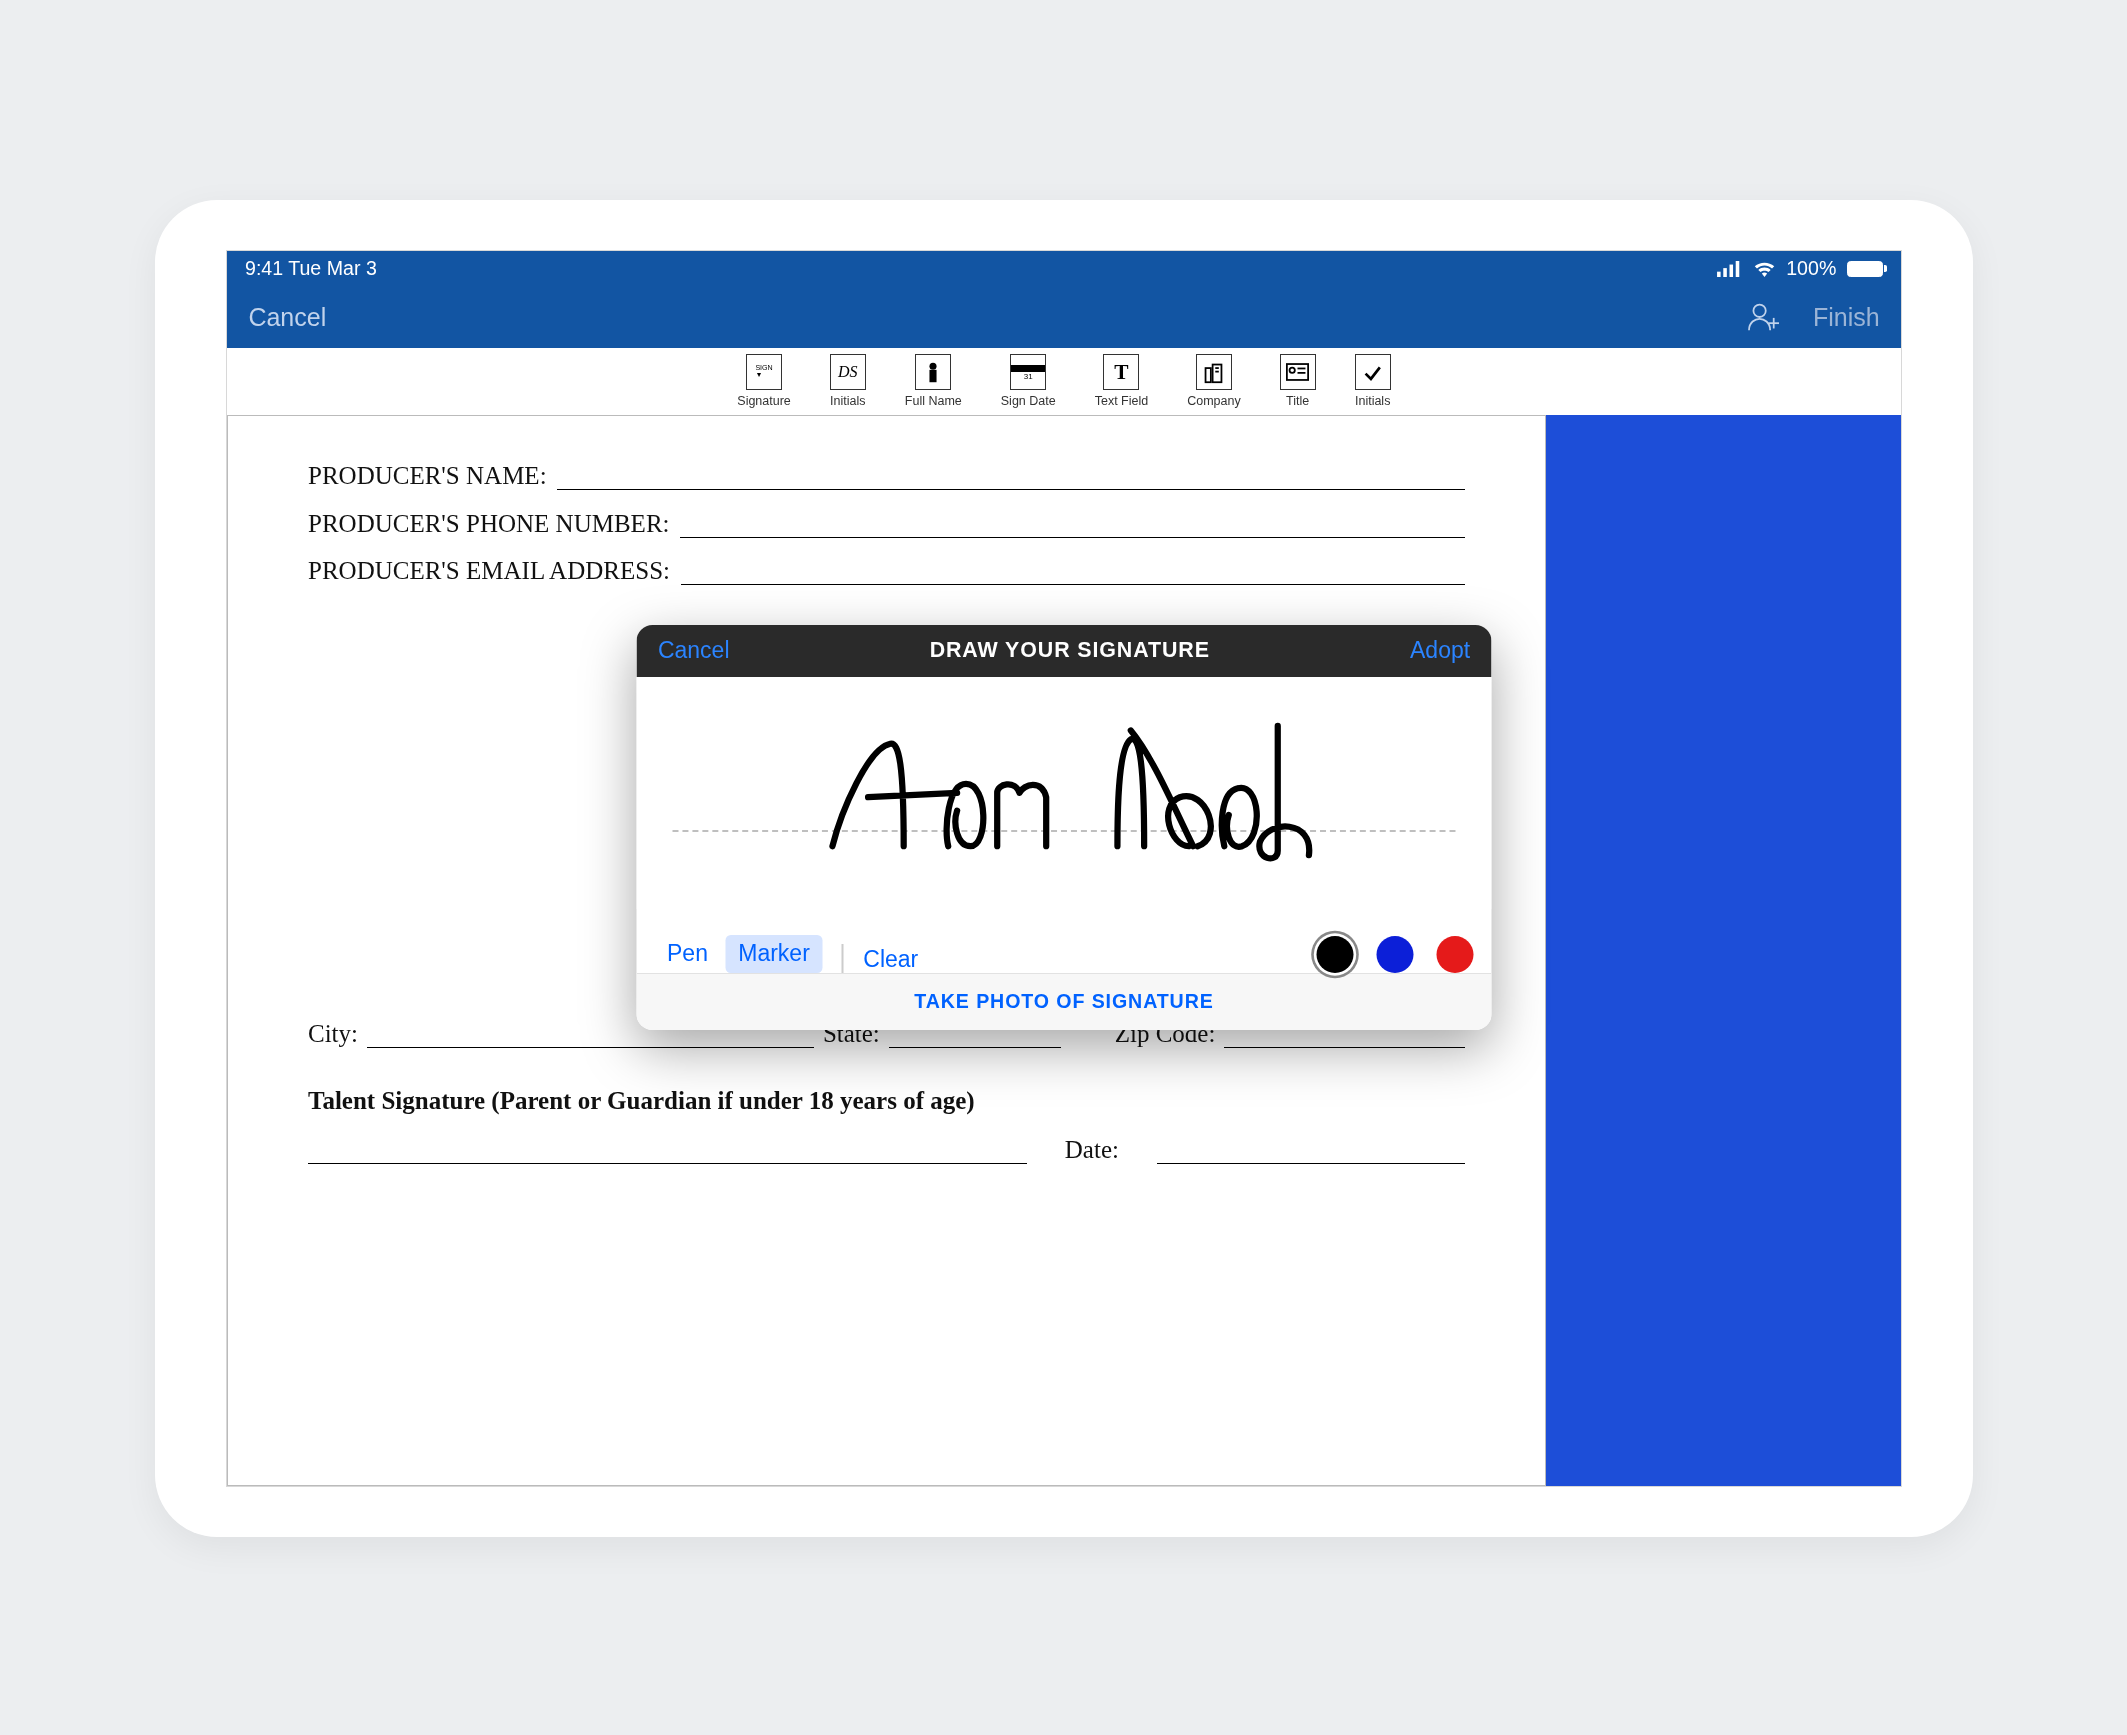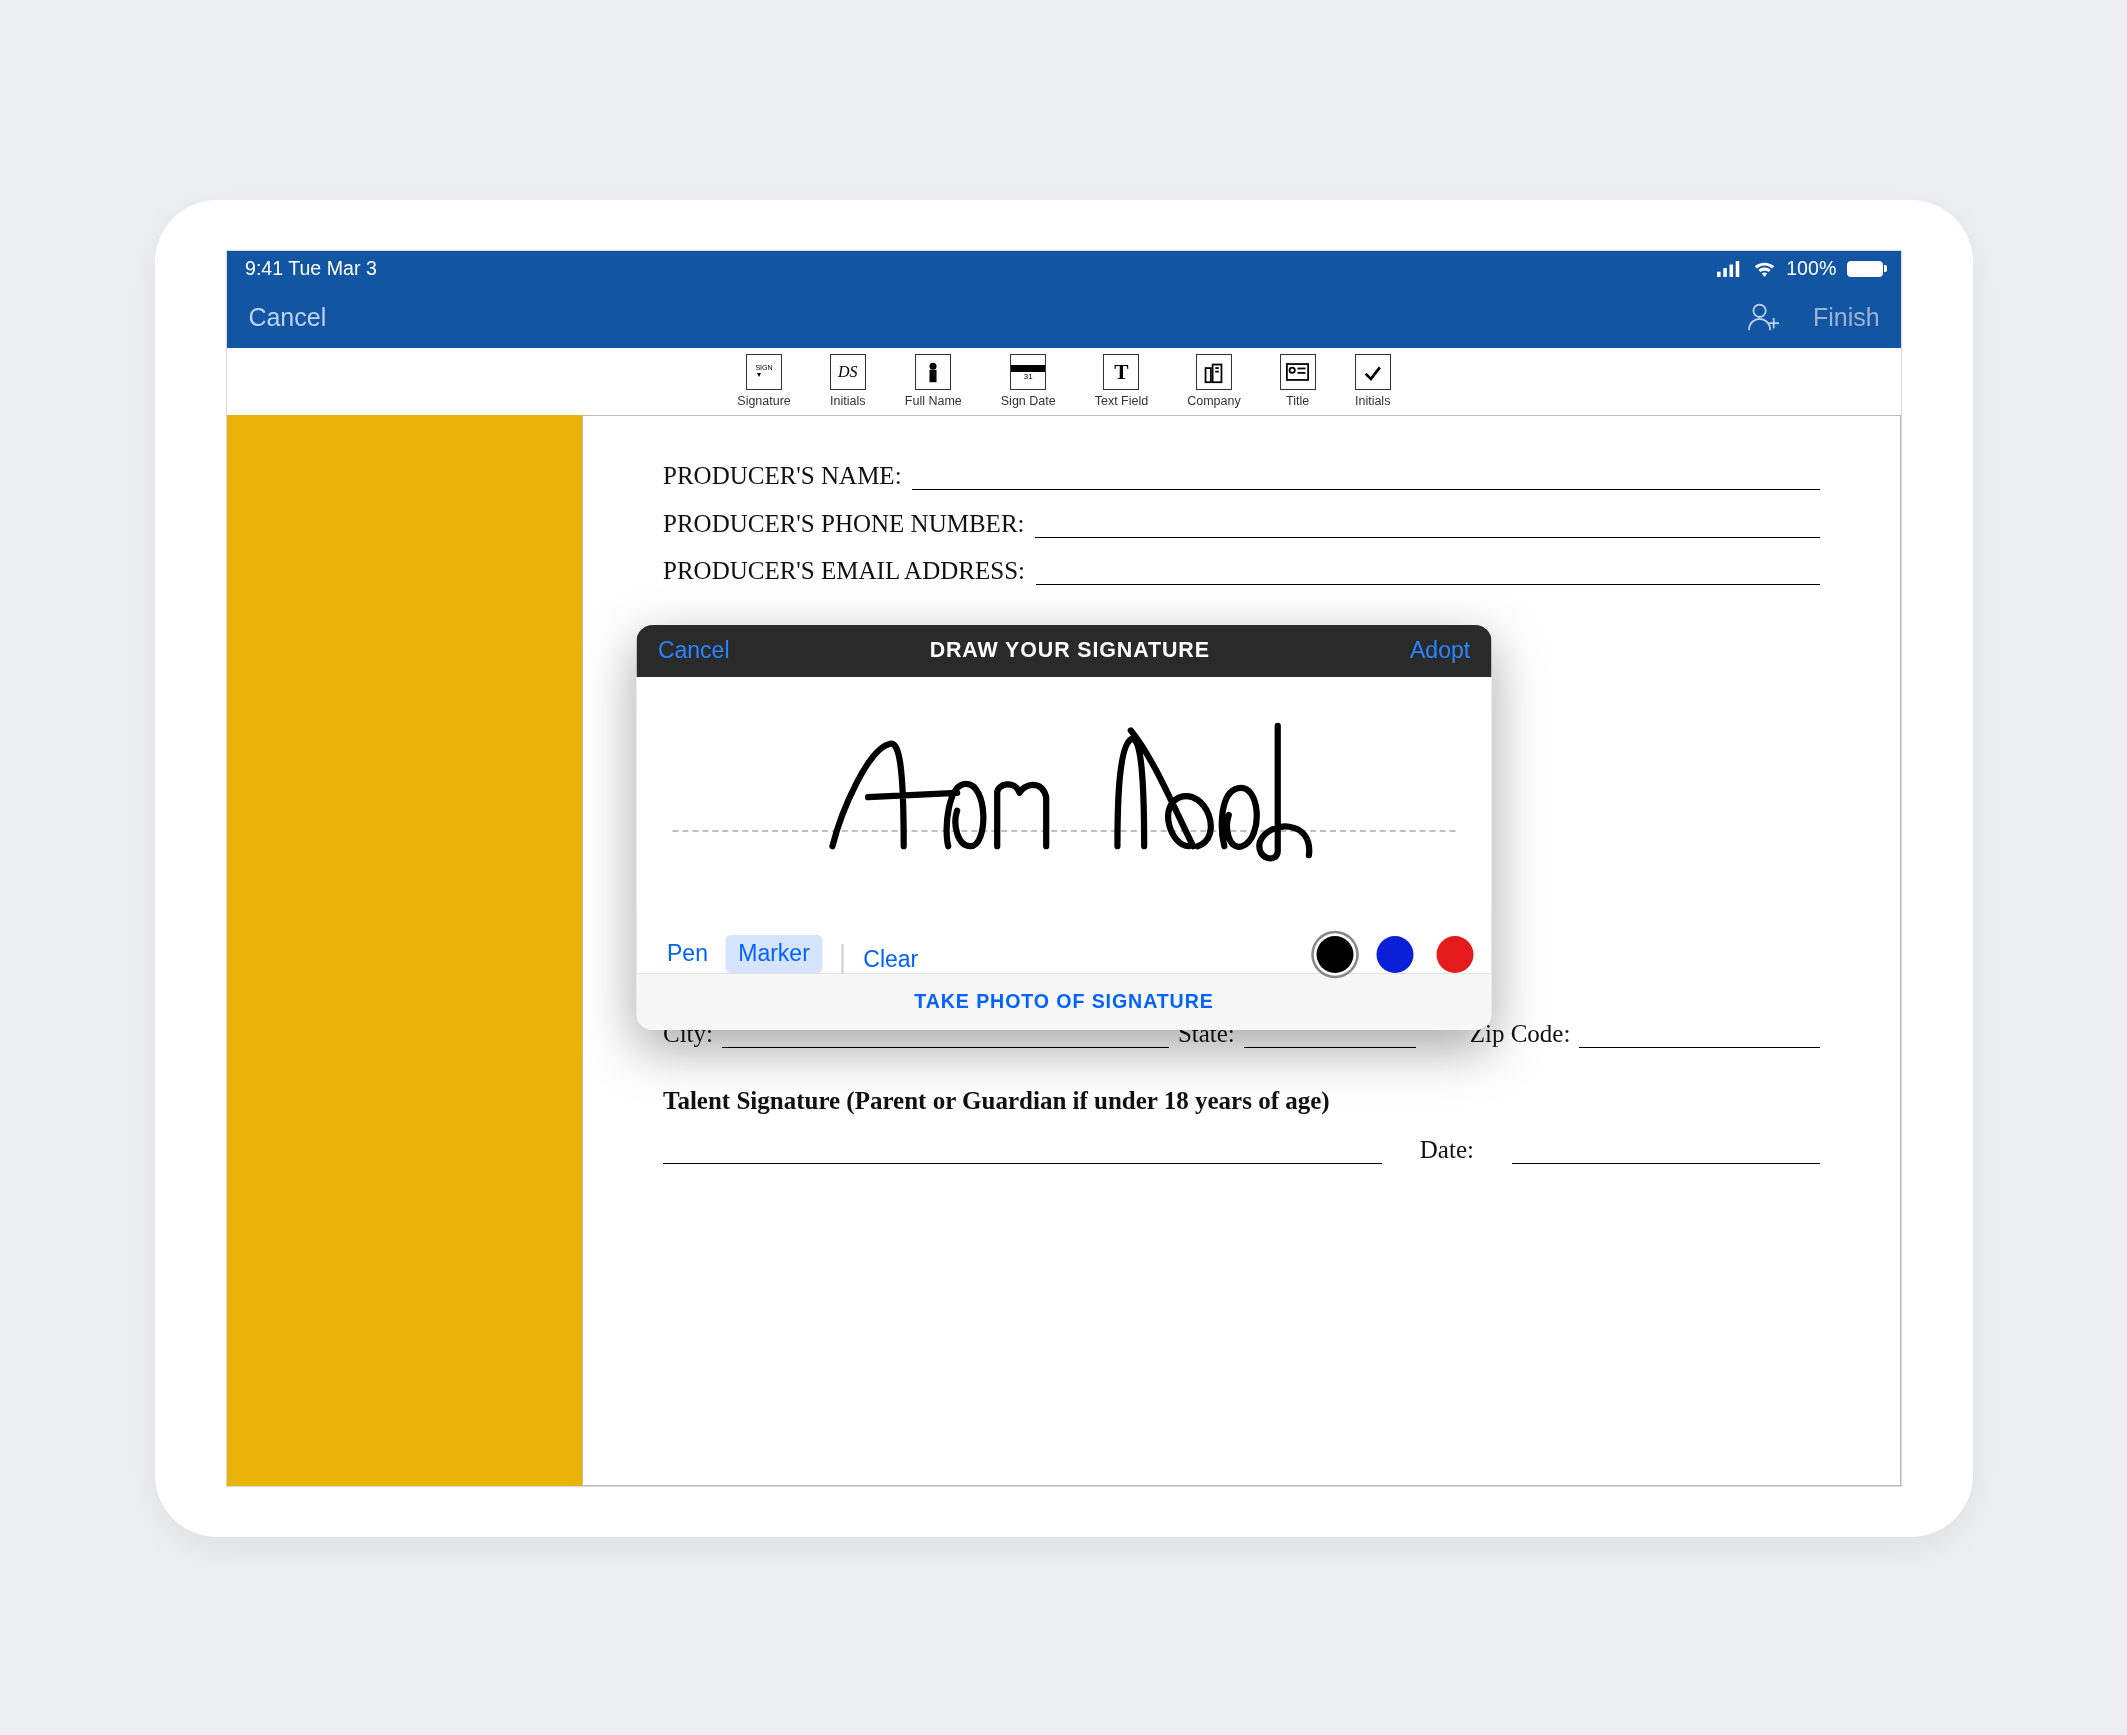--- a/index.html
+++ b/index.html
@@ -88,22 +88,22 @@
   .tool-icon {
     width: 36px; height: 36px; border: 1.8px solid #333; background: #fff;
     display: flex; align-items: center; justify-content: center; font-size: 16px;
   }
   .tool-label { font-size: 12.5px; color: #333; }
 
   
   .doc-area {
     position: absolute;
     top: 164px; bottom: 0; left: 0; right: 0;
-    background: #eab308;
-    display: flex; justify-content: flex-end;
+    background: #1d4ed8;
+    display: flex; justify-content: flex-start;
     overflow: hidden;
   }
   .page {
     width: 1319px;
     background: #fff;
     border: 0.9px solid #bbb;
     padding: 27px 80px 53px 80px;
     font-family: "Times New Roman", Times, serif;
     color: #111;
   }

